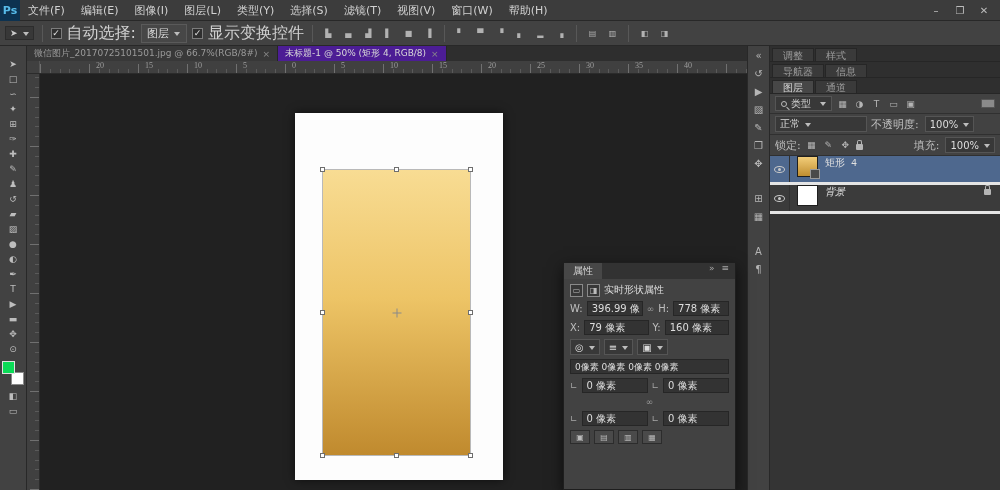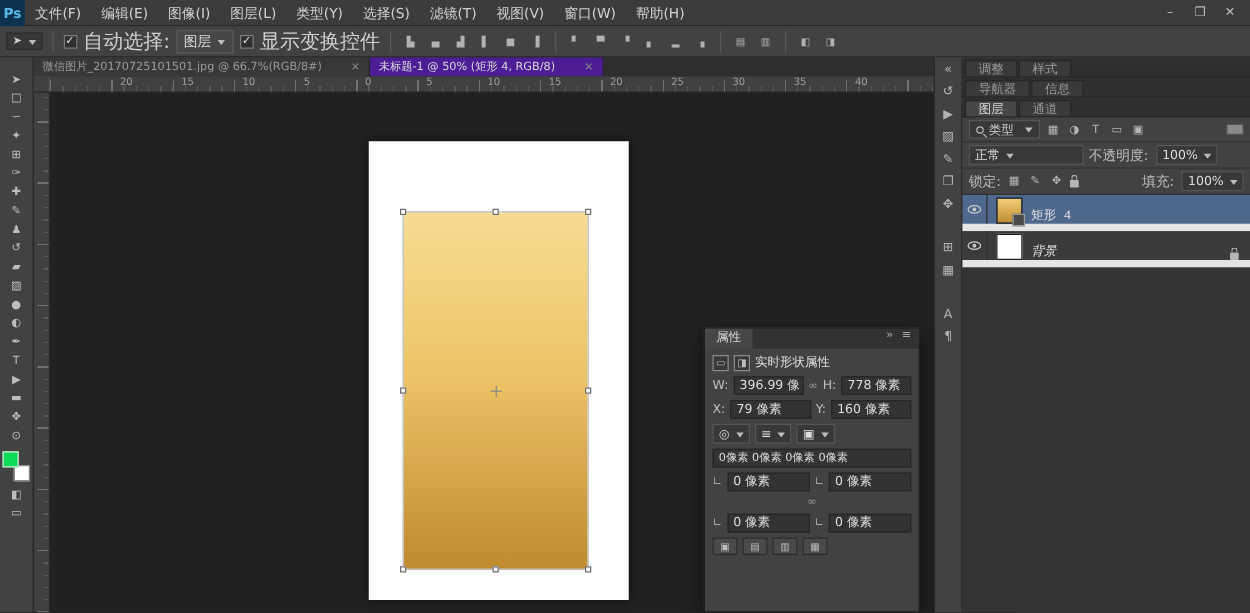--- a/index.html
+++ b/index.html
@@ -29,28 +29,28 @@
   
   .toolbar{flex:0 0 27px;background:#424242;border-right:1px solid #282828;display:flex;flex-direction:column;align-items:center;padding-top:10px;}
   .tool{width:22px;height:15px;font-size:9px;color:#bdbdbd;display:flex;align-items:center;justify-content:center;}
   .swatches{position:relative;width:22px;height:24px;margin:5px 0 3px;flex:0 0 24px;}
   .fg-sw{position:absolute;left:0;top:0;width:13px;height:13px;background:#0bdb57;border:1px solid #e0e0e0;z-index:2;}
   .bg-sw{position:absolute;right:0;bottom:0;width:13px;height:13px;background:#ffffff;border:1px solid #8a8a8a;}
 
   
   .center{flex:1;min-width:0;display:flex;flex-direction:column;position:relative;background:#222;}
   .tabbar{flex:0 0 15px;height:15px;background:#2e2e2e;display:flex;font-size:9px;}
-  .tab{display:flex;align-items:center;gap:23px;padding:0 7px;background:#383838;color:#9a9a9a;border-right:1px solid #262626;white-space:nowrap;}
+  .tab{display:flex;align-items:center;gap:5px;padding:0 7px;background:#383838;color:#9a9a9a;border-right:1px solid #262626;white-space:nowrap;}
   .tab.active{background:#4c1d95;color:#d8d8d8;}
   .tab-close{color:#8a8a8a;}
   .ruler-row{flex:0 0 13px;height:13px;display:flex;background:#404040;border-bottom:1px solid #2b2b2b;}
   .ruler-corner{width:13px;border-right:1px solid #555;background:#404040;}
   .ruler-top{flex:1;position:relative;
     background-image:repeating-linear-gradient(90deg,#707070 0 1px,transparent 1px 49px),repeating-linear-gradient(90deg,#5a5a5a 0 1px,transparent 1px 9.8px);
-    background-size:100% 9px,100% 4px;background-position:left bottom,left bottom;background-repeat:no-repeat,no-repeat;}
+    background-size:100% 9px,100% 4px;background-position:left bottom,left bottom;background-repeat:no-repeat,no-repeat;font-family:Liberation Serif, serif;}
   .rlabel{position:absolute;top:0;font-size:8px;color:#9e9e9e;padding-left:2px;}
   .viewport{flex:1;position:relative;background:#212121;min-height:0;overflow:hidden;}
   .ruler-left{position:absolute;left:0;top:0;bottom:0;width:13px;background:#404040;border-right:1px solid #2b2b2b;
     background-image:repeating-linear-gradient(0deg,#707070 0 1px,transparent 1px 49px),repeating-linear-gradient(0deg,#5a5a5a 0 1px,transparent 1px 9.8px);
     background-size:9px 100%,4px 100%;background-position:right top,right top;background-repeat:no-repeat,no-repeat;}
   .canvas-white{position:absolute;left:268px;top:39px;width:208px;height:367px;background:#fdfdfd;box-shadow:0 0 9px rgba(0,0,0,.6);}
   .shape-rect{position:absolute;left:28px;top:57px;width:147px;height:285px;outline:1px solid #b9b9b9;
     background:linear-gradient(180deg,#f8dc93 0%,#edc466 45%,#c08a2e 100%);}
   .h{position:absolute;width:5px;height:5px;background:#fff;border:1px solid #6e6e6e;}
   .h1{left:-3px;top:-3px}.h2{left:calc(50% - 3px);top:-3px}.h3{right:-3px;top:-3px}
@@ -94,21 +94,21 @@
   .lp-row{display:flex;align-items:center;gap:4px;padding:2px 5px;background:#424242;border-bottom:1px solid #303030;}
   .lfilter{display:flex;align-items:center;gap:4px;background:#383838;border:1px solid #555;padding:0 5px;height:15px;font-size:10px;color:#ccc;}
   .mag{width:6px;height:6px;border:1px solid #bbb;border-radius:50%;position:relative;flex:0 0 6px;}
   .mag::after{content:"";position:absolute;width:4px;height:1px;background:#bbb;transform:rotate(45deg);left:4px;top:6px;}
   .lficon{font-size:9px;color:#b5b5b5;width:13px;text-align:center;}
   .ltoggle{margin-left:auto;width:14px;height:9px;background:#8a8a8a;border:1px solid #555;border-radius:1px;}
   .blend-select{min-width:92px;}
   .pct-select{min-width:48px;margin-left:2px;}
   .lock-mini{width:7px;height:6px;background:#b5b5b5;border-radius:1px;position:relative;display:inline-block;margin-top:4px;}
   .lock-mini::before{content:"";position:absolute;top:-4px;left:1px;width:3px;height:3px;border:1px solid #b5b5b5;border-bottom:none;border-radius:2px 2px 0 0;}
-  .layer-row{flex:0 0 29px;height:29px;display:flex;align-items:flex-end;background:#3b3b3b;border-bottom:6px solid #e5e5e5;font-family:Liberation Mono, monospace;}
+  .layer-row{flex:0 0 29px;height:29px;display:flex;align-items:flex-start;background:#3b3b3b;border-bottom:3px solid #e5e5e5;font-family:Liberation Mono, monospace;}
   .layer-row.selected{background:#4e688e;}
   .eye-cell{width:20px;align-self:stretch;display:flex;align-items:center;justify-content:center;border-right:1px solid #313131;flex:0 0 20px;}
   .eye{width:11px;height:7px;border:1px solid #c9c9c9;border-radius:50%;position:relative;}
   .eye::after{content:"";position:absolute;left:3px;top:1px;width:3px;height:3px;background:#c9c9c9;border-radius:50%;}
   .thumb{width:21px;height:21px;margin:0 7px;position:relative;border:1px solid #1f1f1f;flex:0 0 21px;}
   .thumb.gold{background:linear-gradient(#f2cd79,#c08e30);}
   .thumb.white{background:#ffffff;}
   .badge{position:absolute;right:-3px;bottom:-3px;width:10px;height:10px;background:#4a4a4a;border:1px solid #9a9a9a;}
   .lname{font-size:10px;color:#e0e0e0;white-space:nowrap;}
   .lname.bgname{font-style:italic;}

